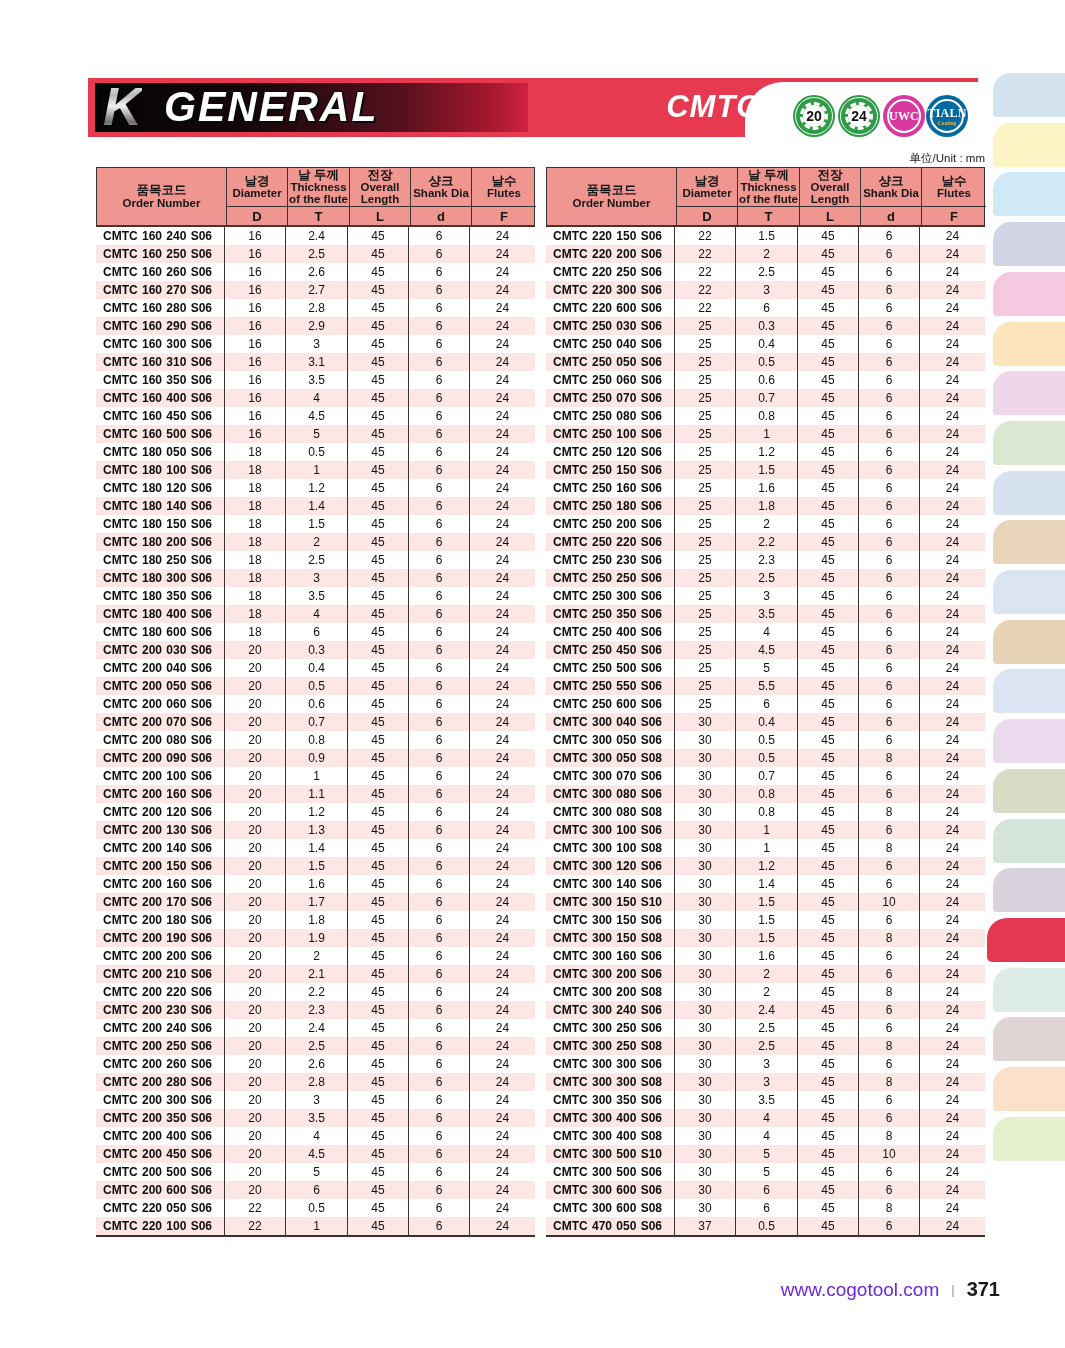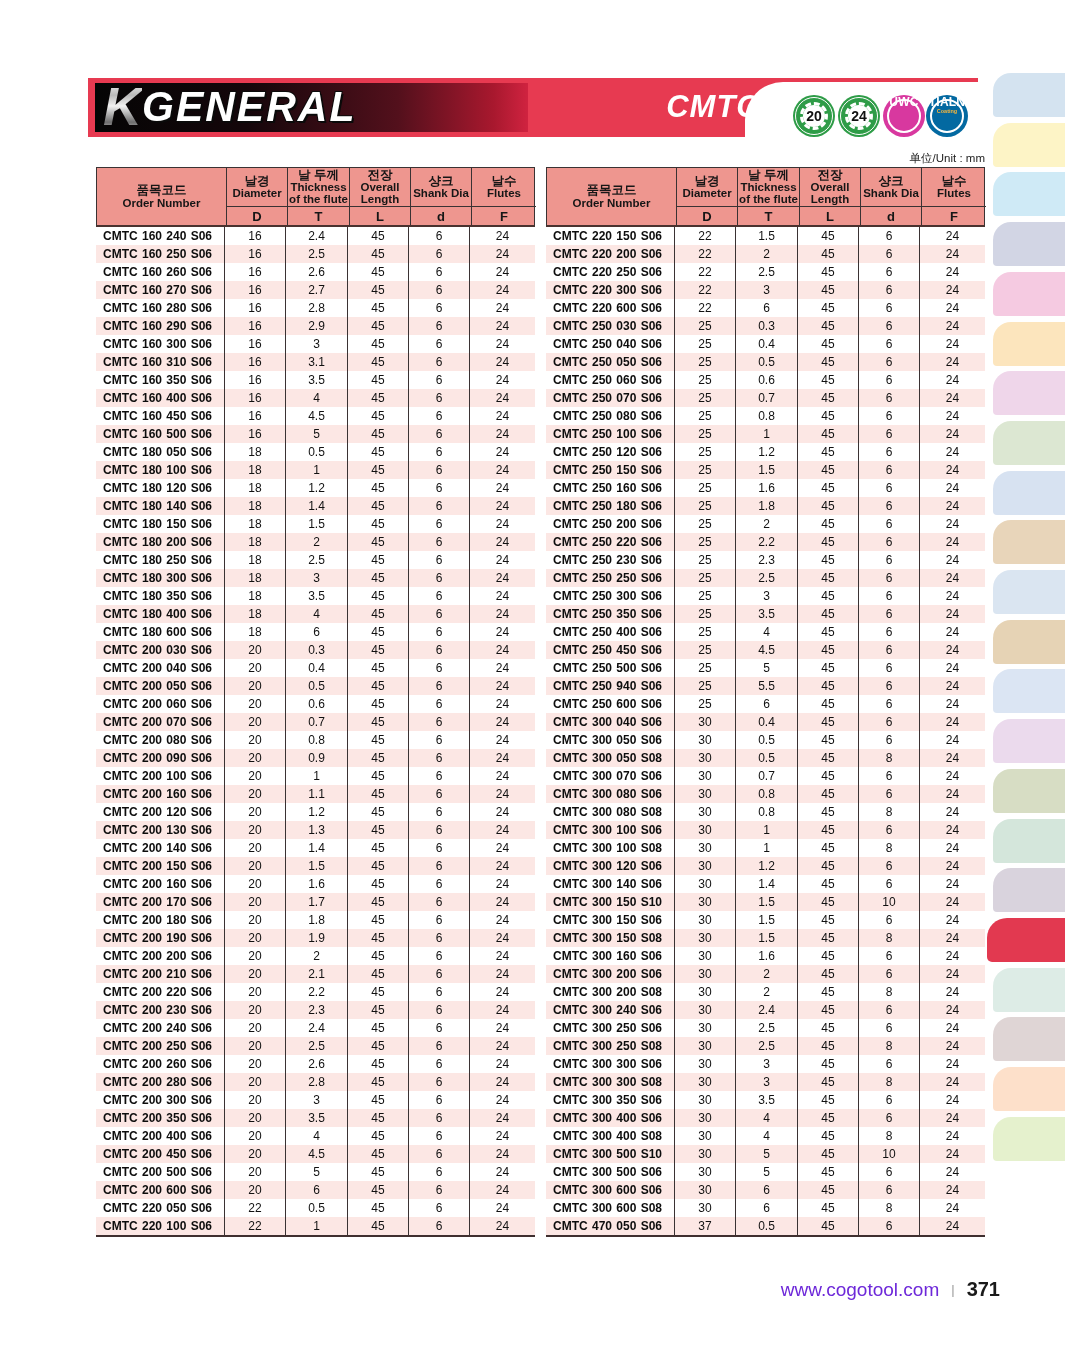--- a/index.html
+++ b/index.html
@@ -15,36 +15,36 @@
   
   .band { position:absolute; left:88px; top:78px; width:890px; height:59px; background:#e73a51; }
   .logo-box { position:absolute; left:7px; top:5px; width:433px; height:49px;
               background:linear-gradient(90deg,#050505 0%,#14060a 35%,#53101c 70%,#a8182e 92%,#d02340 100%);
               display:flex; align-items:center; }
   .logo-k { font-size:54px; font-weight:900; font-style:italic; line-height:1; margin-left:8px;
             background:linear-gradient(180deg,#ffffff 0%,#b9b9b9 30%,#f2f2f2 50%,#6e6e6e 80%,#cfcfcf 100%);
             -webkit-background-clip:text; background-clip:text; color:transparent;
             text-shadow:none; transform:translateY(-2px); }
   .logo-title { font-size:41px; font-weight:900; font-style:italic; color:#ffffff; letter-spacing:2px;
-                -webkit-text-stroke:2px #0a0a0a; paint-order:stroke fill;
+                margin-left:22px; -webkit-text-stroke:2px #0a0a0a; paint-order:stroke fill;
                 text-shadow:2px 2px 0 #0a0a0a; transform:scaleY(1.02); }
   .product-code { position:absolute; left:540px; top:11px; width:170px; text-align:center;
                   font-size:31px; font-weight:900; font-style:italic; color:#ffffff; letter-spacing:1px; }
   .band-cutout { position:absolute; left:657px; top:4px; width:233px; height:55px; background:#ffffff;
                  border-radius:38px 0 0 0; }
   
   .badge { position:absolute; top:17px; width:42px; height:42px; border-radius:50%; }
   .badge .thin-ring { position:absolute; inset:2px; border:1px solid #fff; border-radius:50%; }
   .badge .gear-teeth { position:absolute; inset:7px; border:3px dashed #fff; border-radius:50%; }
   .badge .gear-center { position:absolute; inset:10px; background:#fff; border-radius:50%;
                         display:flex; align-items:center; justify-content:center;
                         font-size:14px; font-weight:bold; color:#111; }
   .badge .ring-inner { position:absolute; inset:4px; border:2px solid #fff; border-radius:50%; }
   .badge .ring-label { position:absolute; inset:0; display:flex; flex-direction:column; align-items:center;
-                       justify-content:flex-start; color:#fff; font-weight:bold; }
+                       justify-content:center; color:#fff; font-weight:bold;font-family:Liberation Serif, serif; }
   .badge .ring-label .main { font-size:12px; letter-spacing:0.2px; }
   .badge .ring-label .sub { font-size:5.5px; color:#f6b63d; margin-top:-1px; }
 
   .unit-note { position:absolute; top:151px; right:80px; font-size:11.5px; color:#222; }
 
   
   .spec-table { position:absolute; top:167px; width:439px; }
   .spec-table.left  { left:96px; }
   .spec-table.right { left:546px; }
   .thead { display:grid; grid-template-columns:129px 61px 62px 61px 61px 65px; grid-template-rows:38px 19px;
@@ -1254,21 +1254,21 @@
           <div class="td">25</div>
           <div class="td">5</div>
           <div class="td">45</div>
           <div class="td">6</div>
           <div class="td last">24</div>
         </div>
         <div class="trow">
           <div class="td order">
             <span>CMTC</span>
             <span>250</span>
-            <span>940</span>
+            <span>550</span>
             <span>S06</span>
           </div>
           <div class="td">25</div>
           <div class="td">5.5</div>
           <div class="td">45</div>
           <div class="td">6</div>
           <div class="td last">24</div>
         </div>
         <div class="trow">
           <div class="td order">

